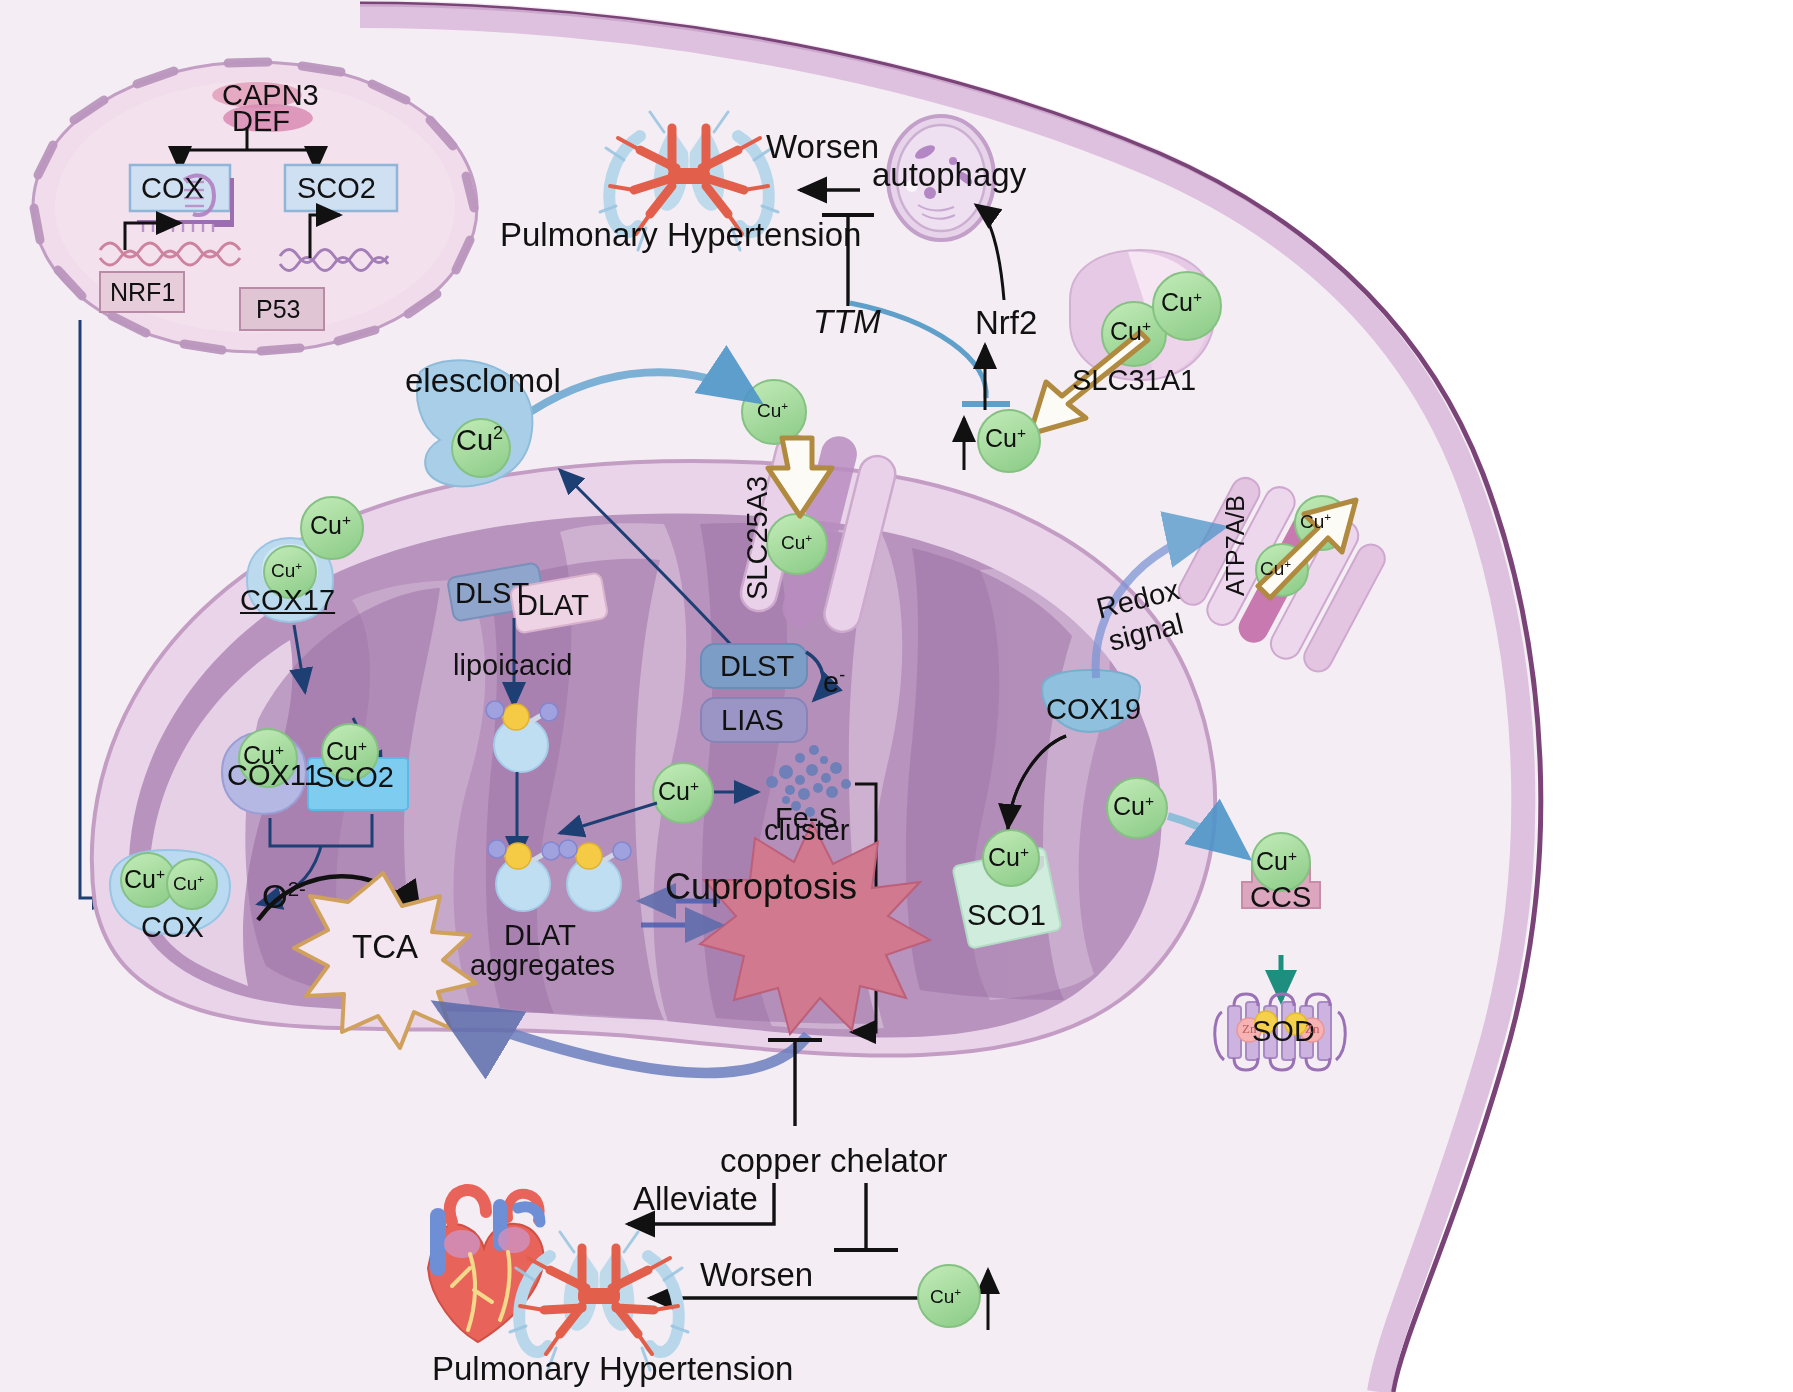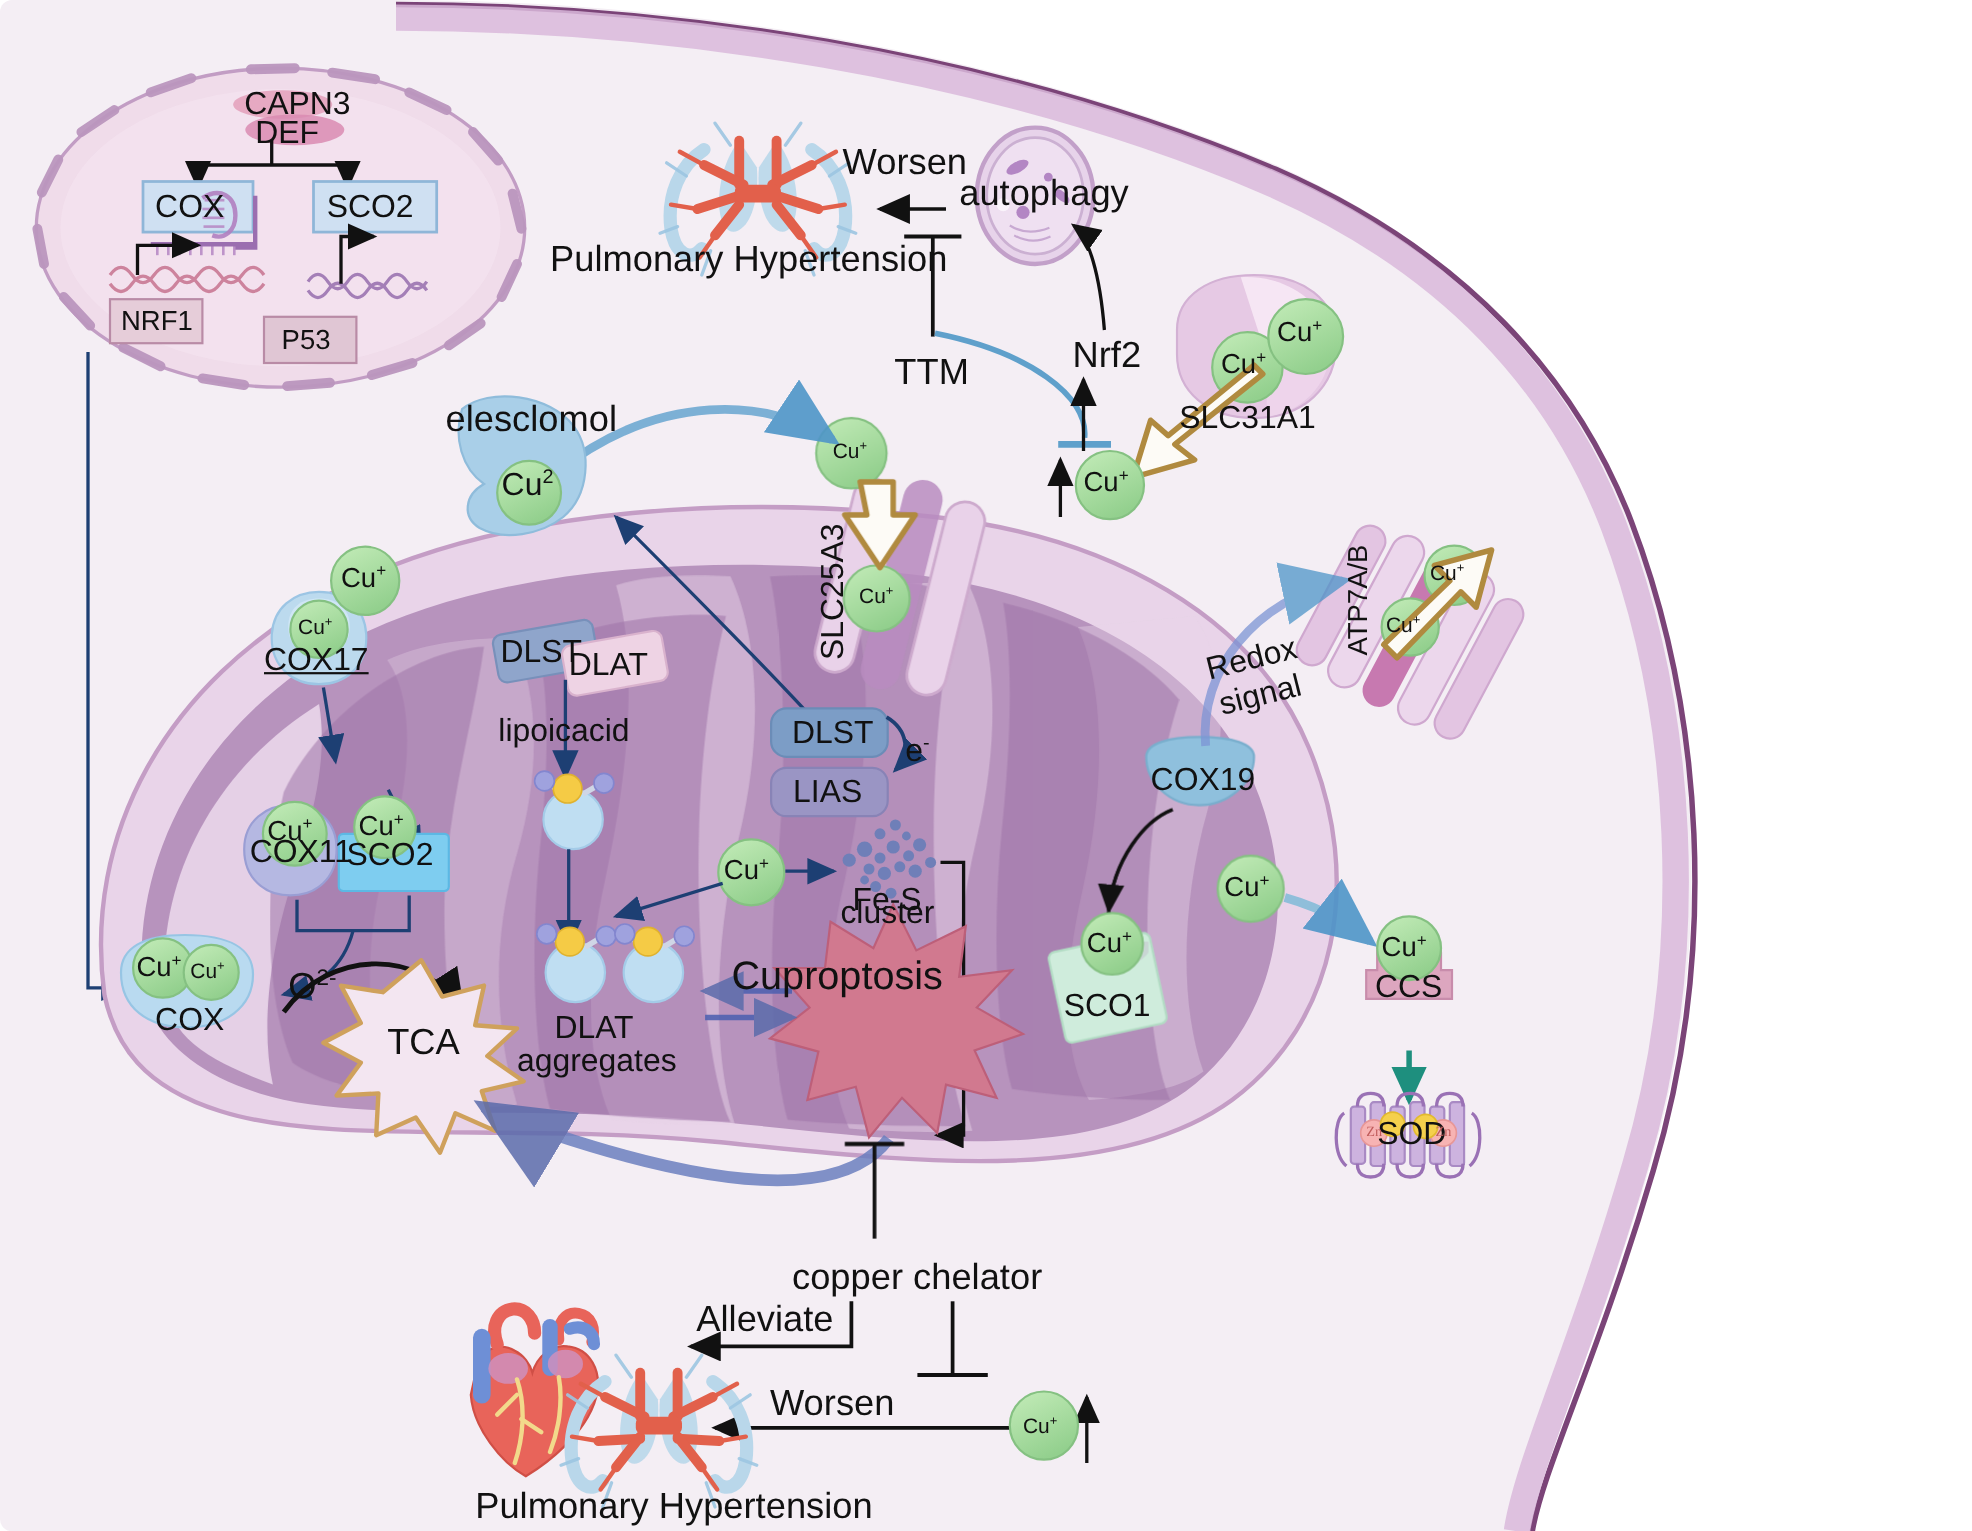--- a/index.html
+++ b/index.html
@@ -1,18 +1,18 @@
 <!DOCTYPE html>
 <html><head>
 <meta charset="utf-8">
 <title>Copper Metabolism Cuproptosis Pathway</title>
 <style>
   html,body{margin:0;padding:0;background:#fff;}
   body{font-family:"Liberation Sans","DejaVu Sans",sans-serif;}
-  #stage{position:relative;width:1793px;height:1392px;overflow:hidden;background:#ffffff;border-radius:11px;}
+  #stage{position:relative;width:1793px;height:1392px;overflow:hidden;background:#ffffff;}
   #stage svg{position:absolute;left:0;top:0;}
   .lbl{position:absolute;color:#111;white-space:nowrap;line-height:1.05;}
   .big{font-size:33px;}
   .med{font-size:29px;}
   .sm{font-size:25px;}
   .xs{font-size:19px;}
   .xxs{font-size:13px;font-family:Liberation Serif, serif;}
   sup{font-size:.62em;vertical-align:super;}
   .rot-90{transform:rotate(-90deg);transform-origin:left top;}
 </style>
@@ -513,21 +513,21 @@
 <div class="lbl med" style="left:222px;top:80px;">CAPN3</div>
 <div class="lbl med" style="left:232px;top:106px;">DEF</div>
 <div class="lbl med" style="left:141px;top:173px;">COX</div>
 <div class="lbl med" style="left:297px;top:173px;">SCO2</div>
 <div class="lbl sm" style="left:110px;top:279px;">NRF1</div>
 <div class="lbl sm" style="left:256px;top:296px;">P53</div>
 
 <div class="lbl big" style="left:500px;top:218px;">Pulmonary Hypertension</div>
 <div class="lbl big" style="left:766px;top:130px;">Worsen</div>
 <div class="lbl big" style="left:872px;top:158px;">autophagy</div>
-<div class="lbl big" style="left:813px;top:321px;">TTM</div>
+<div class="lbl big" style="left:813px;top:305px;font-style:italic;">TTM</div>
 <div class="lbl big" style="left:975px;top:306px;">Nrf2</div>
 
 <div class="lbl sm" style="left:1110px;top:318px;">Cu<sup>+</sup></div>
 <div class="lbl sm" style="left:1161px;top:289px;">Cu<sup>+</sup></div>
 <div class="lbl sm" style="left:985px;top:425px;">Cu<sup>+</sup></div>
 <div class="lbl med" style="left:1072px;top:365px;">SLC31A1</div>
 
 <div class="lbl big" style="left:405px;top:364px;">elesclomol</div>
 <div class="lbl med" style="left:456px;top:424px;">Cu<sup>2</sup></div>
 

